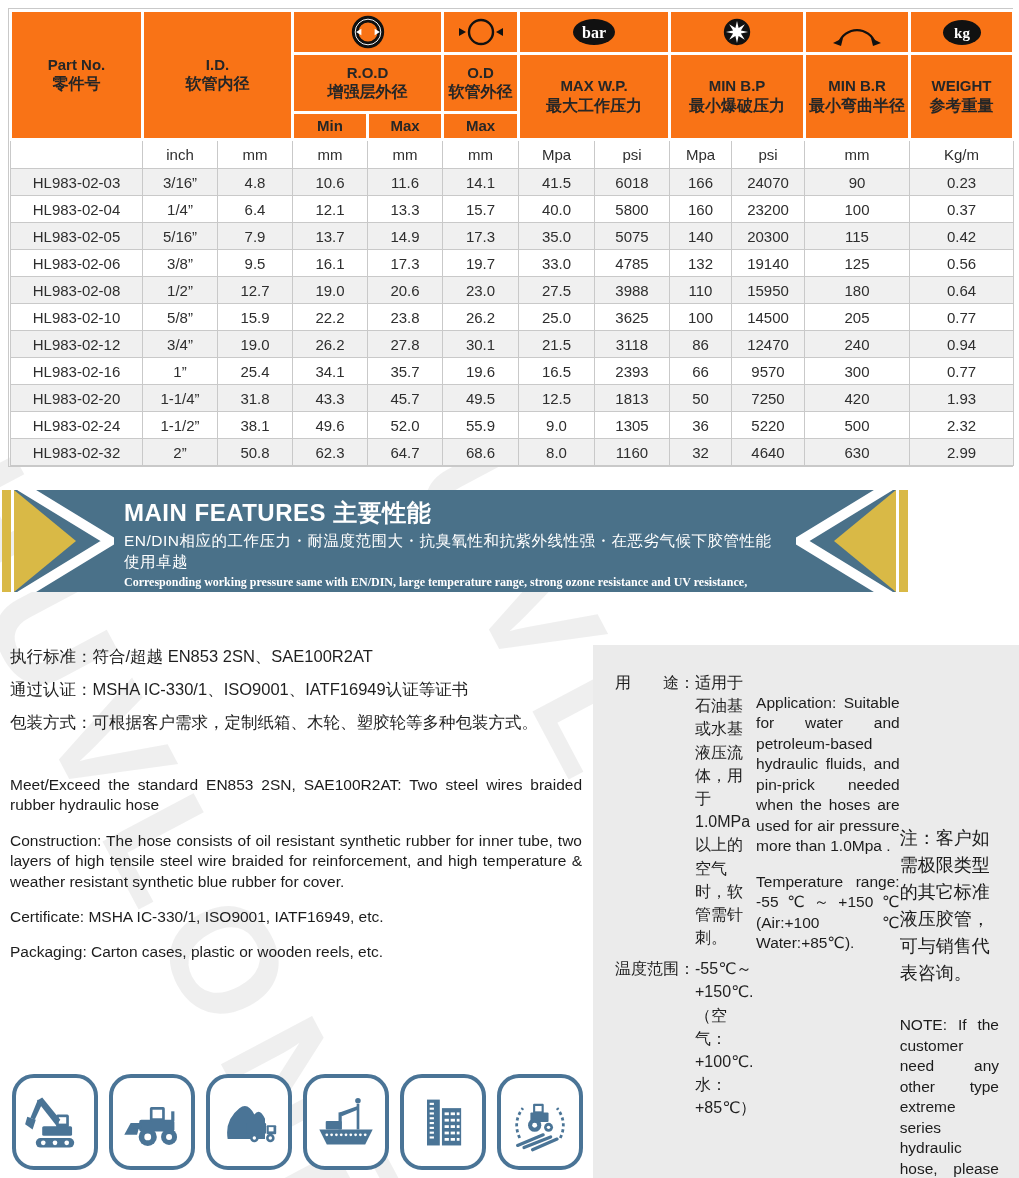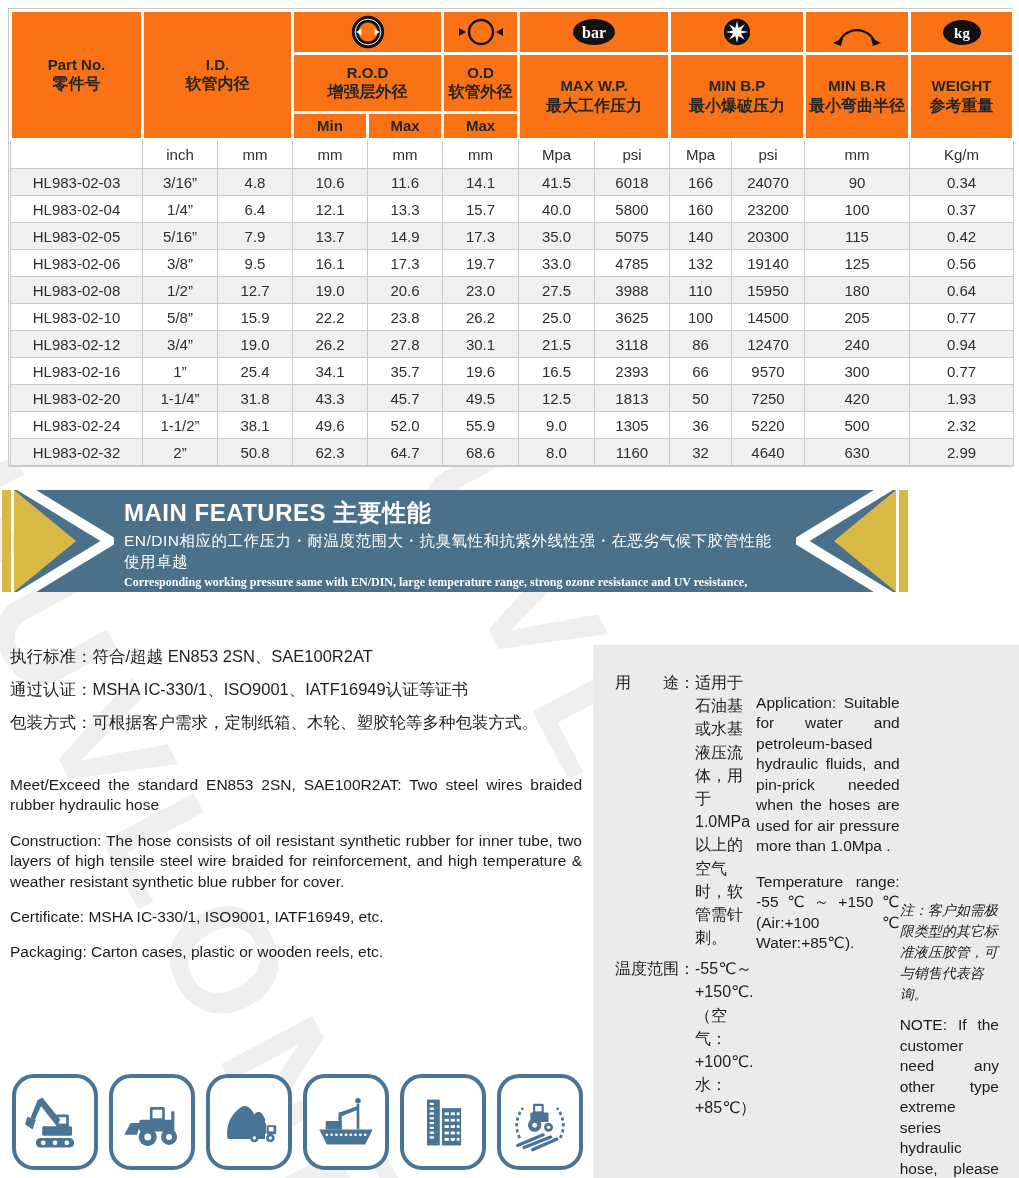--- a/index.html
+++ b/index.html
@@ -62,21 +62,21 @@
     margin:0 0 15px 0;font-size:15.5px;line-height:1.32;color:#1c1c1c;
     text-align:justify;font-weight:500;
   }
   .right-panel{
     top:645px;left:593px;width:426px;height:597px;background:#ebebeb;
     box-sizing:border-box;padding:26px 20px 22px 22px;display:flex;
   }
   .right-panel .spec-row{font-size:16px;margin-bottom:8px;}
   .right-panel .en-list{margin-top:22px;}
   .note-block{margin-top:auto;}
-  .note-zh{font-size:14px;line-height:1.5;color:#1c1c1c;font-weight:500;margin-bottom:10px;font-style:italic;}
+  .note-zh{font-size:18px;line-height:1.5;color:#1c1c1c;font-weight:500;margin-bottom:28px;}
   .note-en{font-size:15.5px;line-height:1.32;color:#1c1c1c;text-align:justify;font-weight:500;margin:0;}
   
   .industry-icons{top:1074px;left:12px;display:flex;gap:11px;}
   .ind-icon{
     width:86px;height:96px;border:4px solid #4a7496;border-radius:22px;background:#fff;
     display:flex;align-items:center;justify-content:center;box-sizing:border-box;
   }
 </style>
 </head>
 <body>
@@ -203,21 +203,21 @@
           <td>3/16”</td>
           <td>4.8</td>
           <td>10.6</td>
           <td>11.6</td>
           <td>14.1</td>
           <td>41.5</td>
           <td>6018</td>
           <td>166</td>
           <td>24070</td>
           <td>90</td>
-          <td>0.34</td>
+          <td>0.23</td>
         </tr>
         <tr>
           <td>HL983-02-04</td>
           <td>1/4”</td>
           <td>6.4</td>
           <td>12.1</td>
           <td>13.3</td>
           <td>15.7</td>
           <td>40.0</td>
           <td>5800</td>

